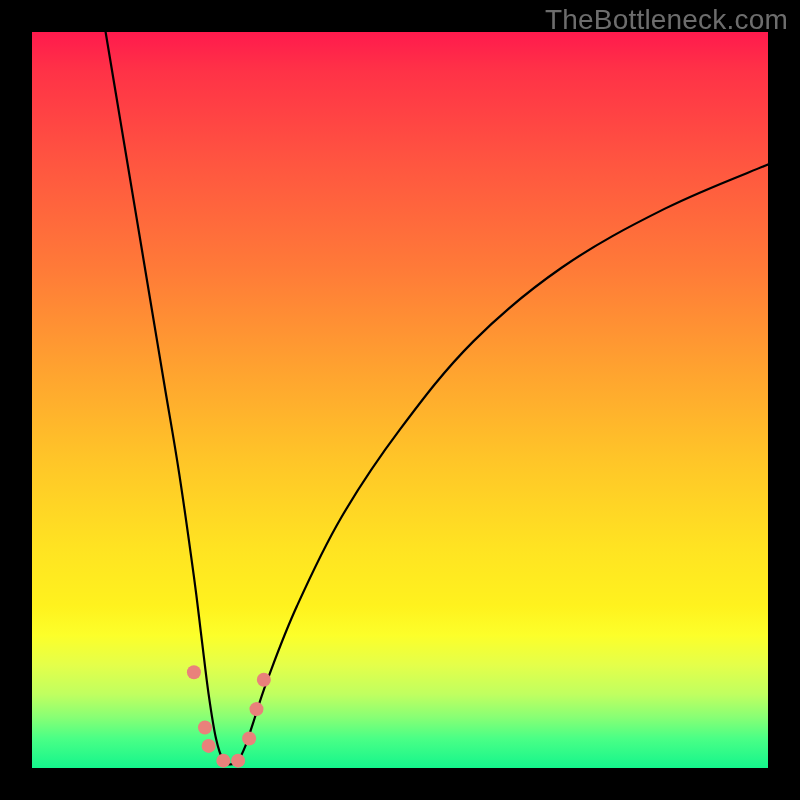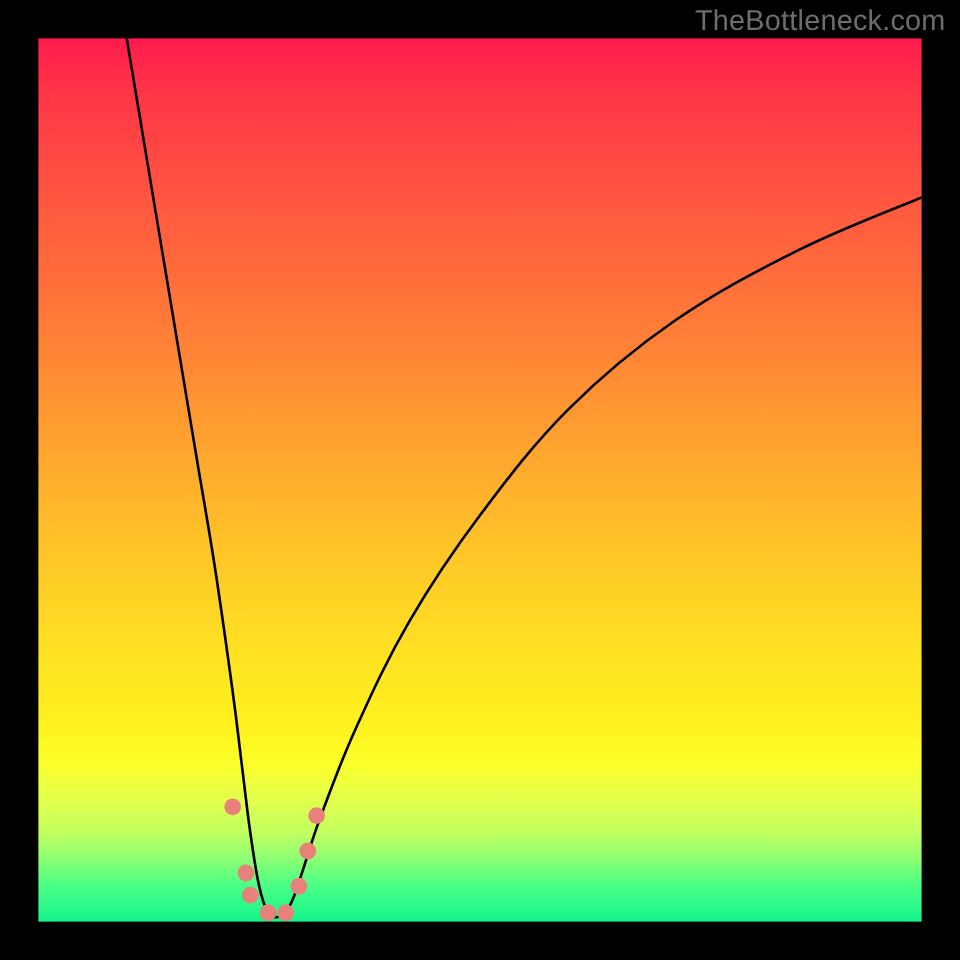--- a/index.html
+++ b/index.html
@@ -41,21 +41,21 @@
       #8aff74 93%,
       #4aff86 96%,
       #14f58c 100%
     );
   }
   .watermark {
     position: absolute;
     top: 4px;
     right: 12px;
     color: #6d6d6d;
-    font-size: 24px;
+    font-size: 28px;
     font-weight: 500;
     letter-spacing: 0.2px;
     user-select: none;
   }
   svg.curve {
     position: absolute;
     left: 0;
     top: 0;
     width: 736px;
     height: 736px;

